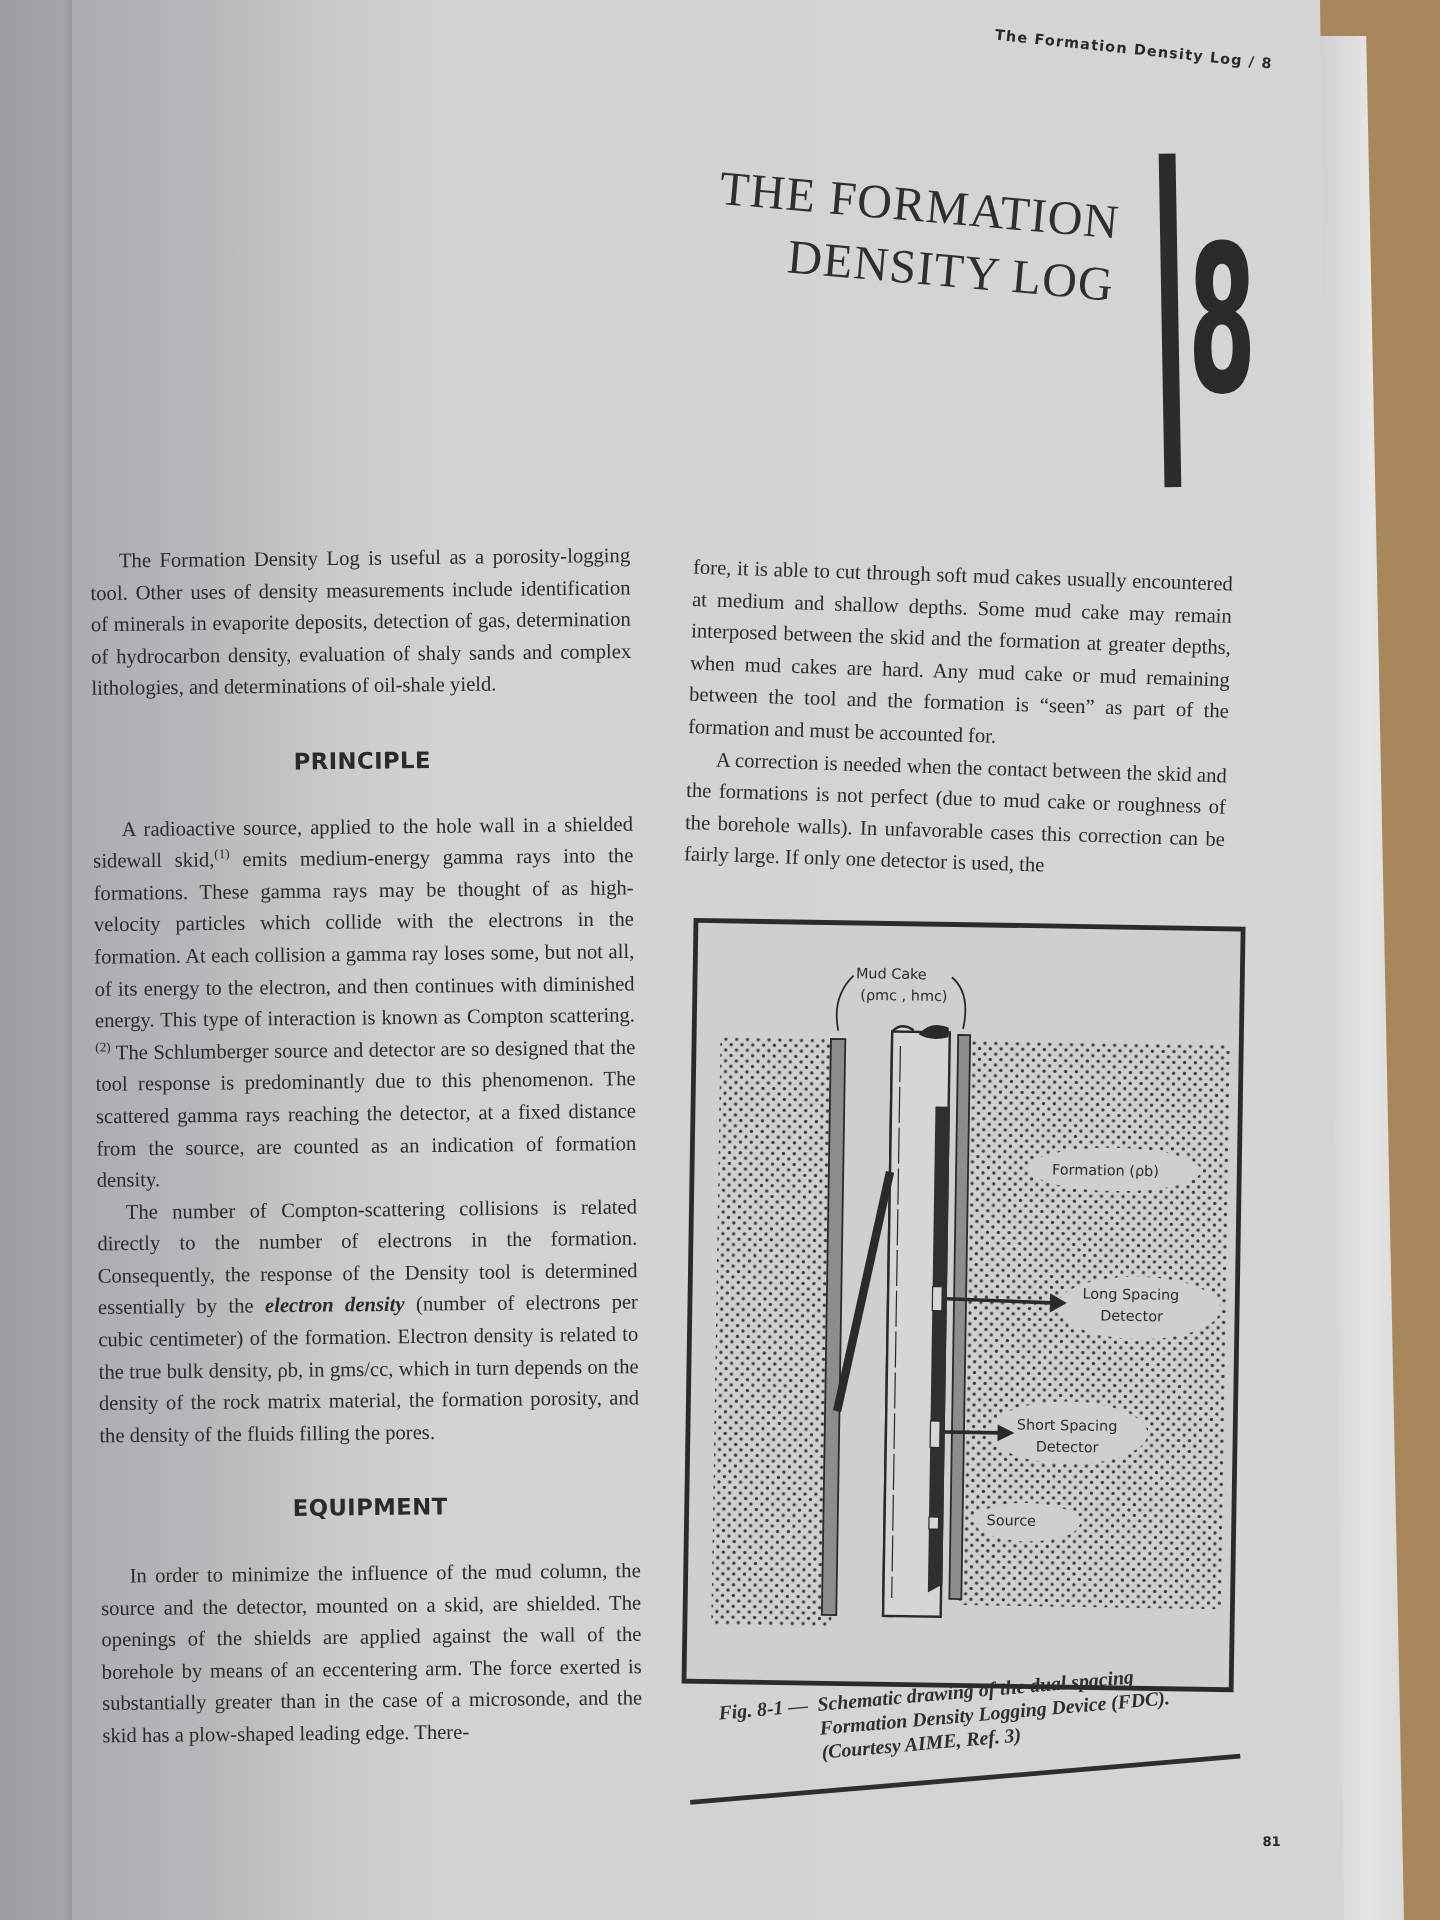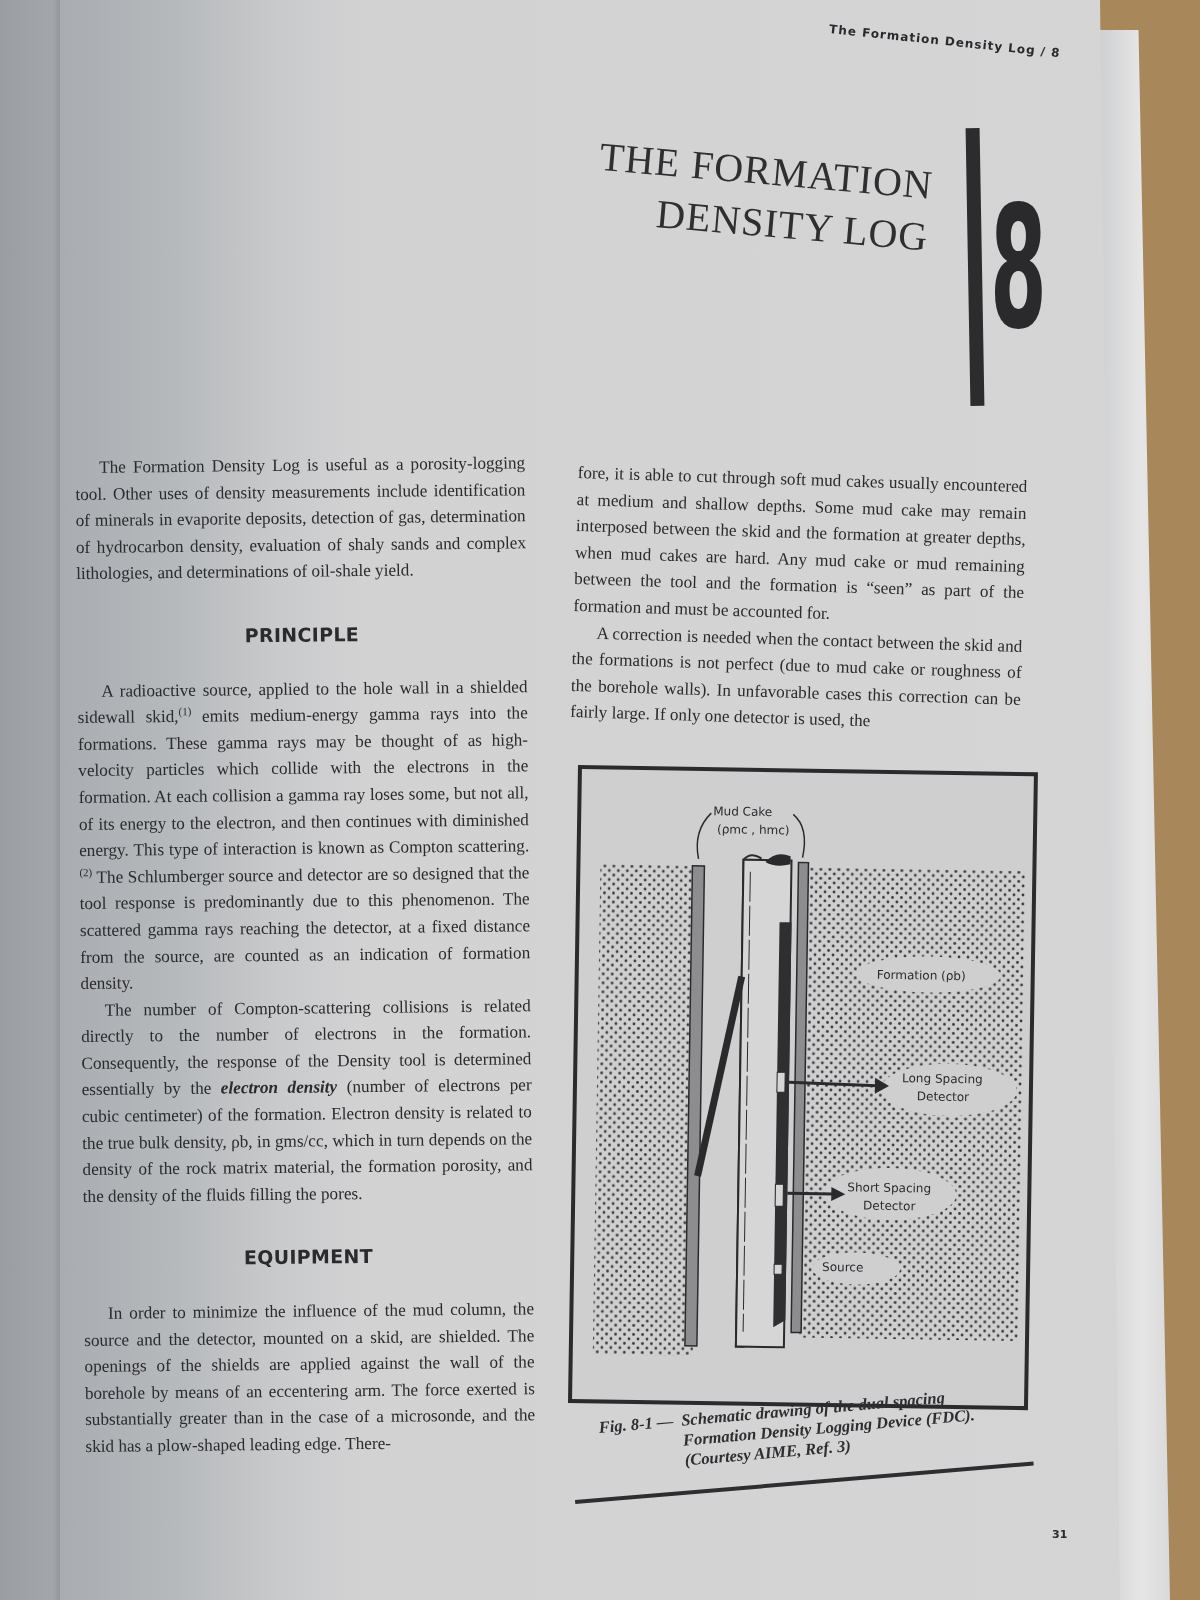--- a/index.html
+++ b/index.html
@@ -169,13 +169,13 @@
     <text x="288" y="436" class="diagram-label">Detector</text>
     <text x="248" y="498" class="diagram-label">Source</text>
   </svg>
 </div>
 
 <div class="fig-caption">
   <span class="label">Fig. 8-1 —</span><span class="body">Schematic drawing of the dual spacing Formation Density Logging Device (FDC). (Courtesy AIME, Ref. 3)</span>
 </div>
 <div class="caption-rule"></div>
 
-<div class="page-number">31</div>
+<div class="page-number">81</div>
 
 </body></html>

